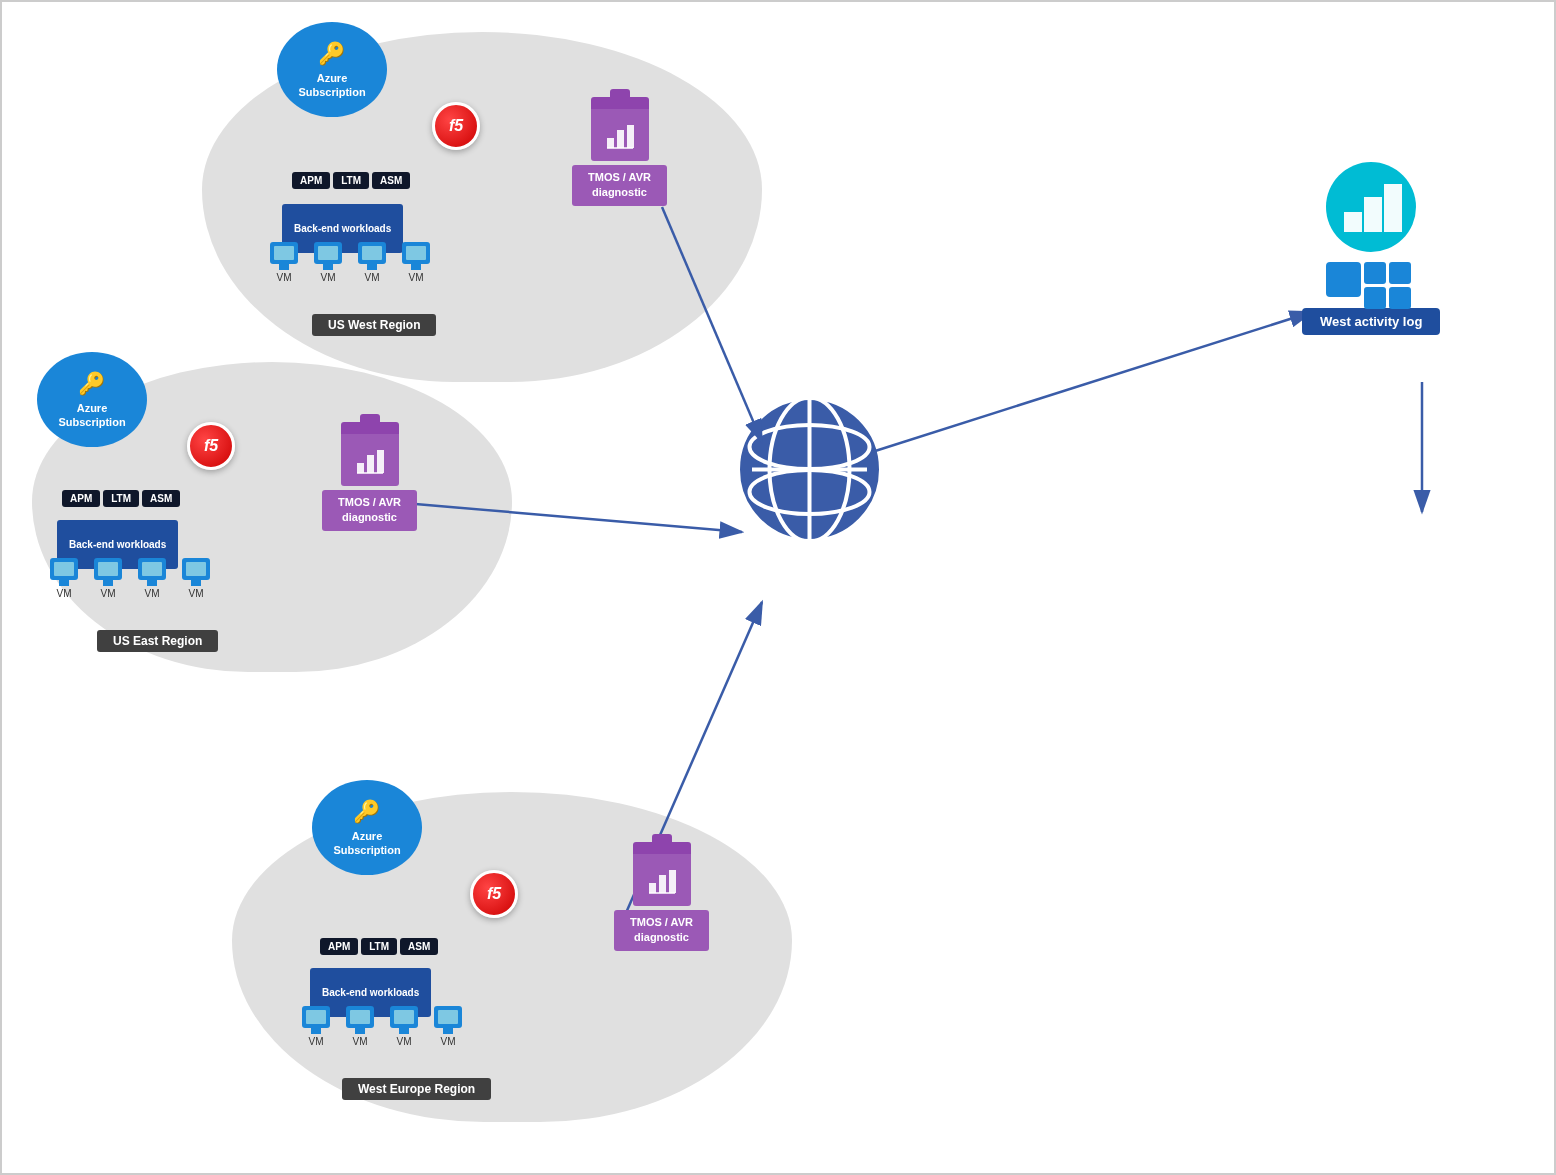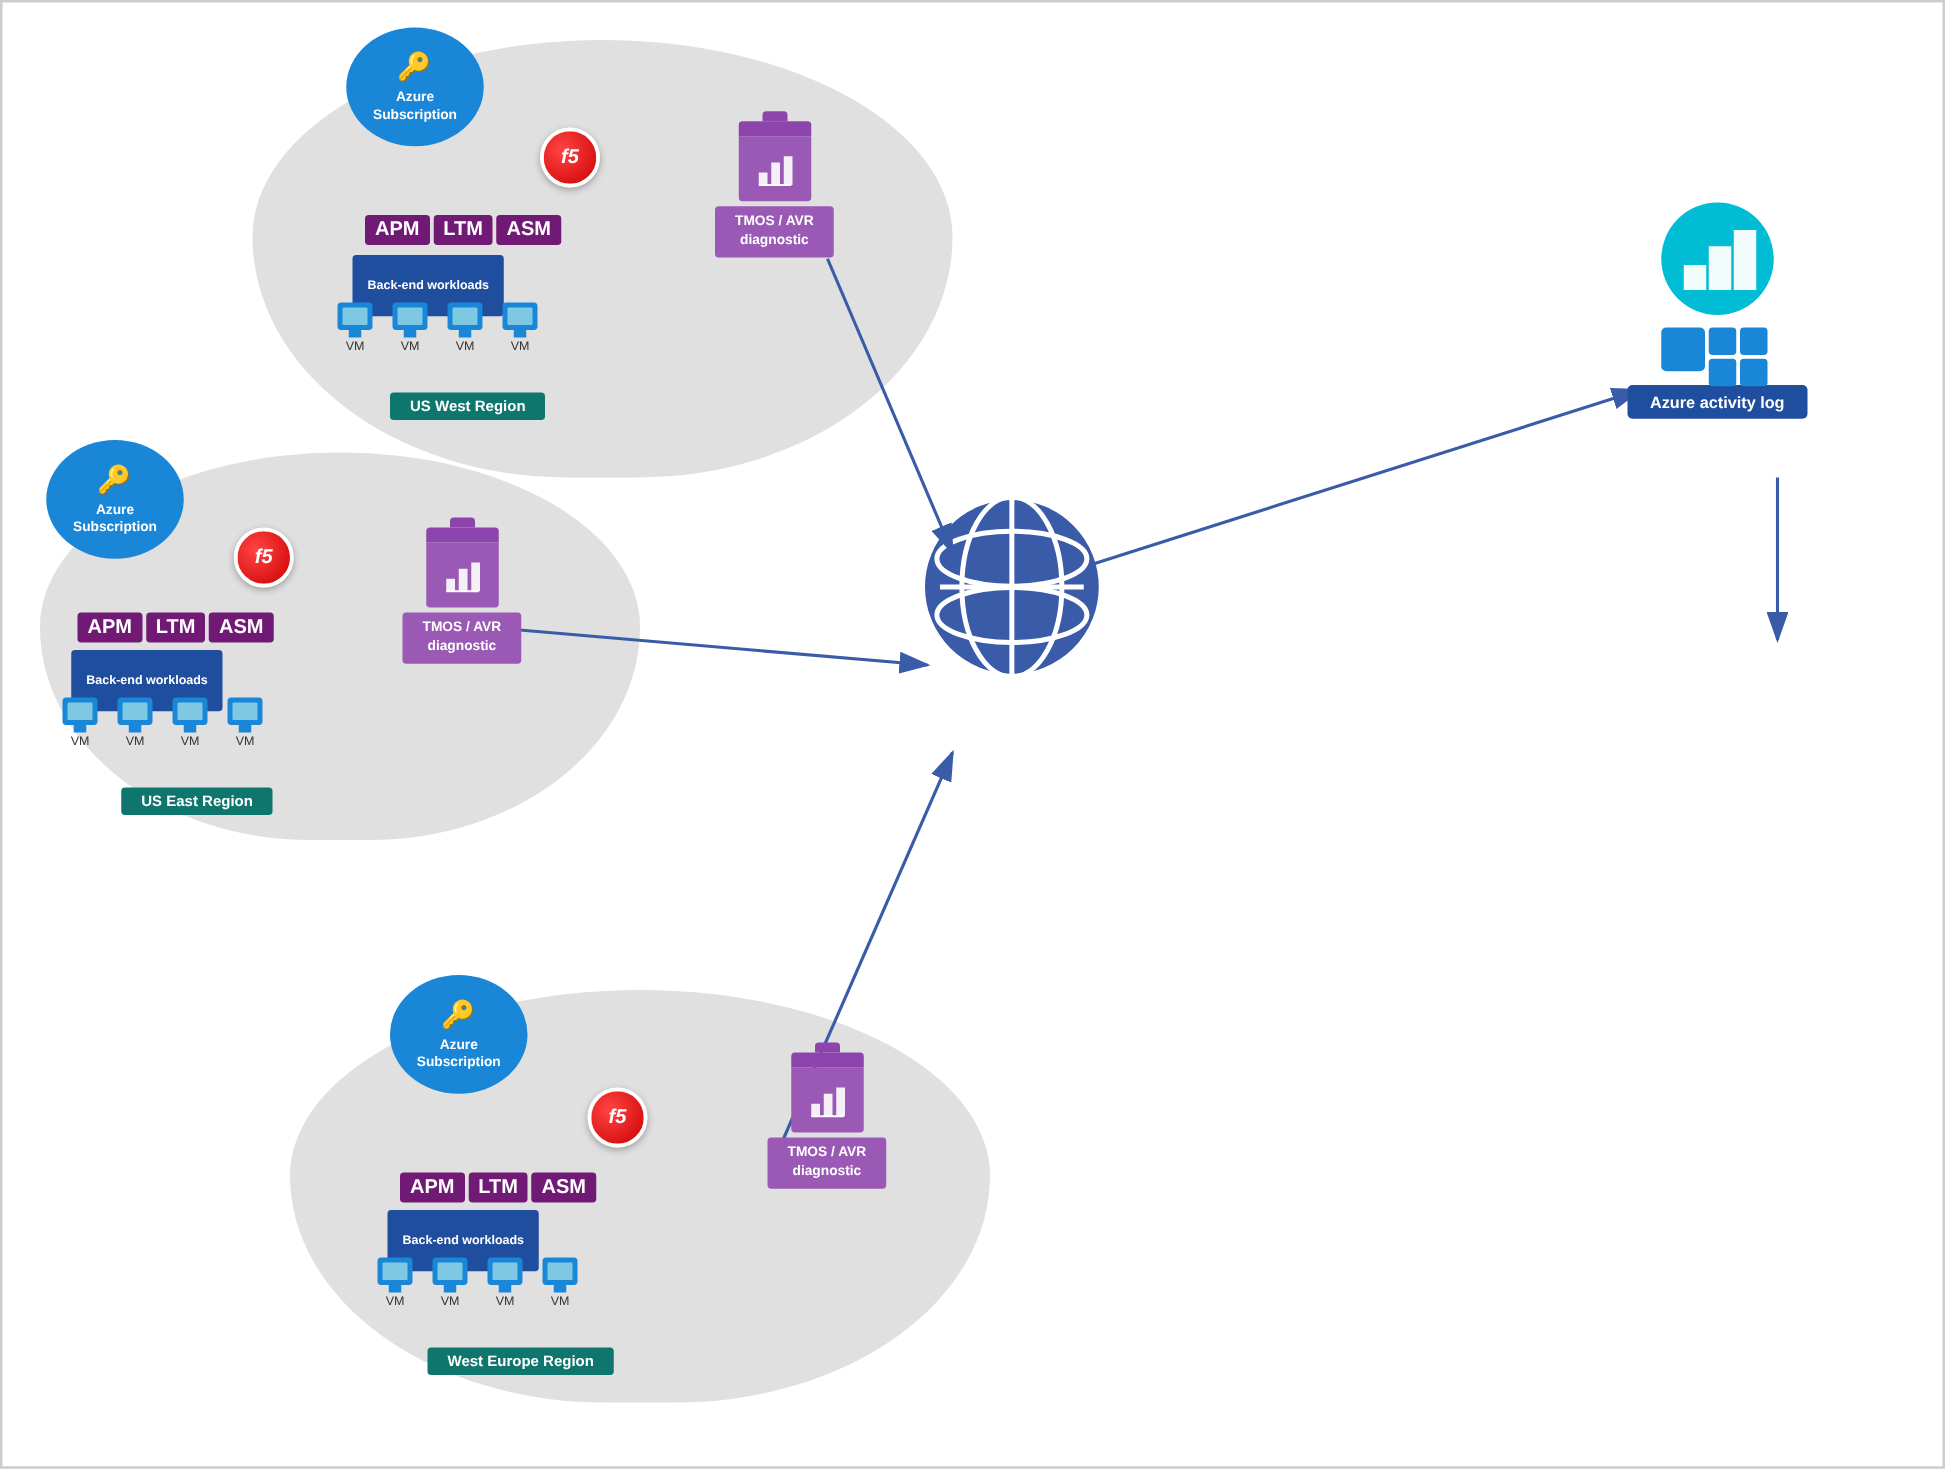--- a/index.html
+++ b/index.html
@@ -38,23 +38,23 @@
     }
 
     
     .module-row {
       position: absolute;
       display: flex;
       gap: 3px;
       z-index: 12;
     }
     .module-btn {
-      background: #701a75;
+      background: #0f172a;
       color: white;
-      font-size: 16px;
+      font-size: 10px;
       font-weight: 700;
       padding: 3px 8px;
       border-radius: 3px;
     }
 
     
     .backend-bar {
       position: absolute;
       background: #1f4e9e;
       color: white;
@@ -103,21 +103,21 @@
     .monitor-screen {
       width: 20px;
       height: 14px;
       background: #7ec8e3;
       border-radius: 1px;
     }
 
     
     .region-label {
       position: absolute;
-      background: #0f766e;
+      background: #404040;
       color: white;
       font-size: 12px;
       font-weight: 600;
       padding: 4px 16px;
       border-radius: 3px;
       z-index: 12;
       white-space: nowrap;
     }
 
     
@@ -507,18 +507,18 @@
     </div>
 
     <div style="position:relative; margin-bottom:6px; width:90px; height:30px;">
       <div style="position:absolute; left:0; top:0; width:35px; height:35px; background:#1a86d8; border-radius:4px;"></div>
       <div style="position:absolute; left:38px; top:0; width:22px; height:22px; background:#1a86d8; border-radius:3px;"></div>
       <div style="position:absolute; left:63px; top:0; width:22px; height:22px; background:#1a86d8; border-radius:3px;"></div>
       <div style="position:absolute; left:38px; top:25px; width:22px; height:22px; background:#1a86d8; border-radius:3px;"></div>
       <div style="position:absolute; left:63px; top:25px; width:22px; height:22px; background:#1a86d8; border-radius:3px;"></div>
     </div>
     <div class="service-label" style="margin-top:10px;">
-      <span>Azure activity log</span>
+      <span>West activity log</span>
     </div>
   </div>
 
 
 </div>
 
 </body></html>

